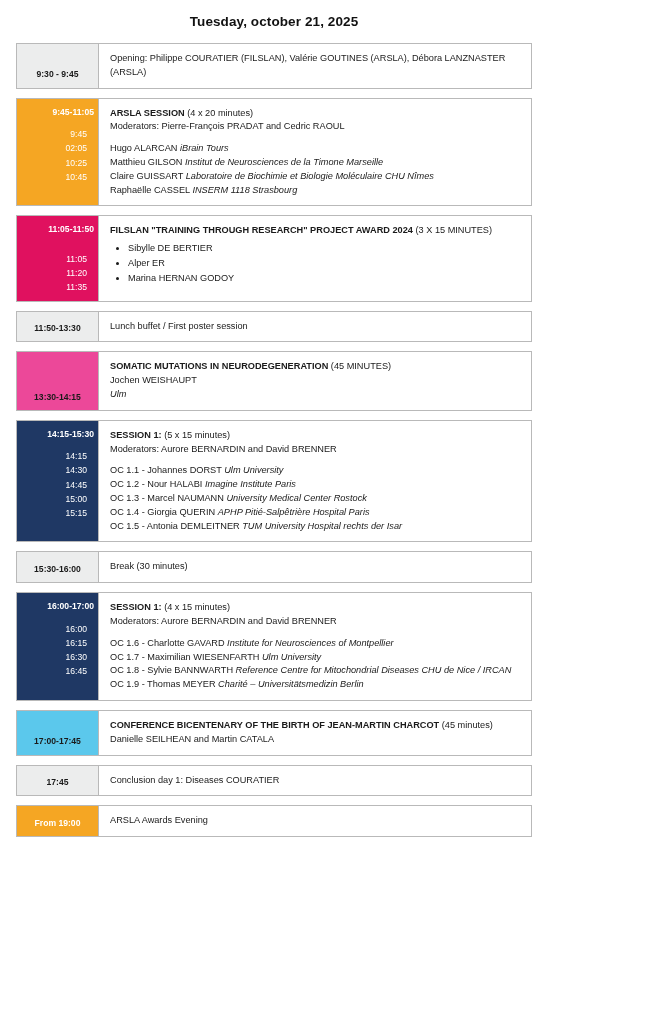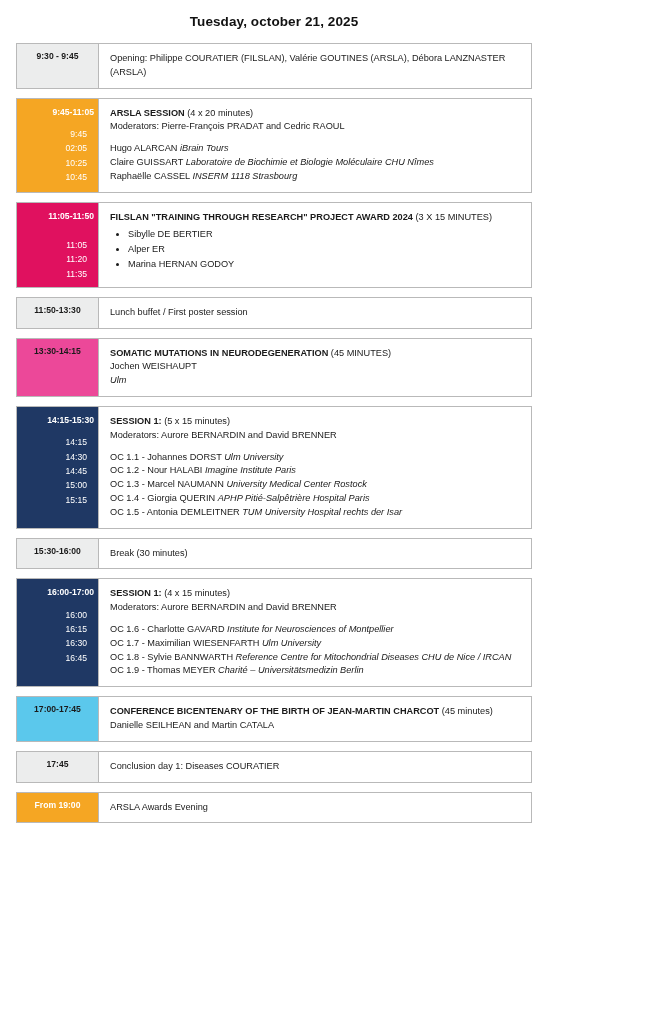--- a/index.html
+++ b/index.html
@@ -39,21 +39,21 @@
     box-sizing: border-box;
     background: #fff;
   }
   .time-cell {
     width: 82px;
     min-width: 82px;
     box-sizing: border-box;
     border-right: 1px solid #b9b9b9;
     display: flex;
     flex-direction: column;
-    justify-content: flex-start;
+    justify-content: flex-end;
     align-items: center;
     padding: 6px 4px;
     font-size: 8.6px;
     font-weight: bold;
     line-height: 1.55;
     text-align: center;
   }
   .time-cell .range {
     font-size: 8.6px;
     font-weight: bold;
@@ -137,20 +137,21 @@
             <div class="t">02:05</div>
             <div class="t">10:25</div>
             <div class="t">10:45</div>
           </div>
         </div>
         <div class="content-cell">
           <p><span class="c-title">ARSLA SESSION</span><span class="c-norm"> (4 x 20 minutes)</span></p>
           <p>Moderators: Pierre-François PRADAT and Cedric RAOUL</p>
           <div class="spacer-line"></div>
           <p><span>Hugo ALARCAN </span><span class="ital">iBrain Tours</span></p>
+          <p><span>Matthieu GILSON </span><span class="ital">Institut de Neurosciences de la Timone Marseille</span></p>
           <p><span>Claire GUISSART </span><span class="ital">Laboratoire de Biochimie et Biologie Moléculaire CHU Nîmes</span></p>
           <p><span>Raphaëlle CASSEL </span><span class="ital">INSERM 1118 Strasbourg</span></p>
         </div>
       </div>
       <div class="row">
         <div class="time-cell tc-pink stacked">
           <div class="range">11:05-11:50</div>
           <div class="sub-times align-top-gap">
             <div class="t">11:05</div>
             <div class="t">11:20</div>

